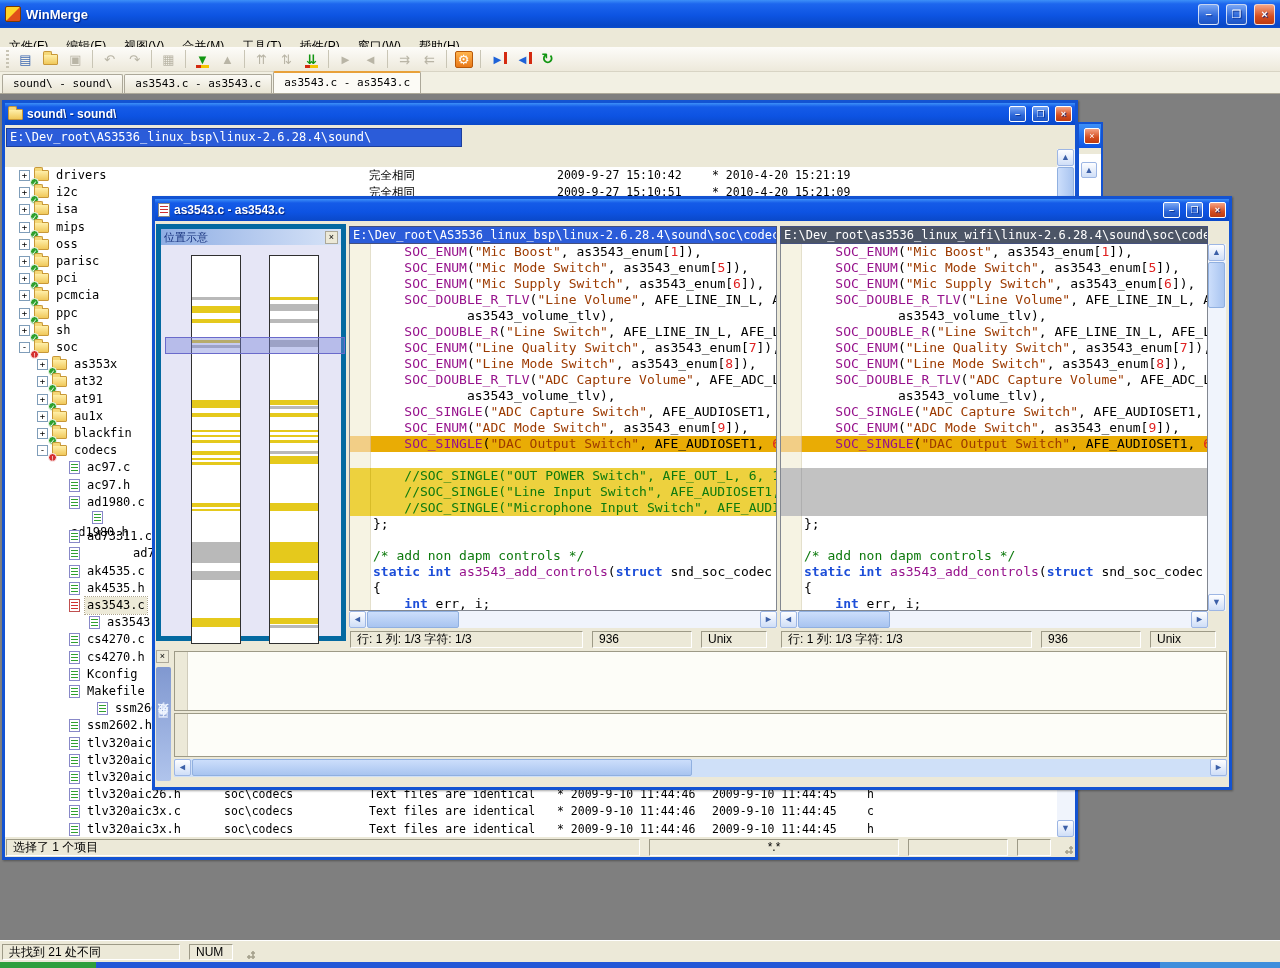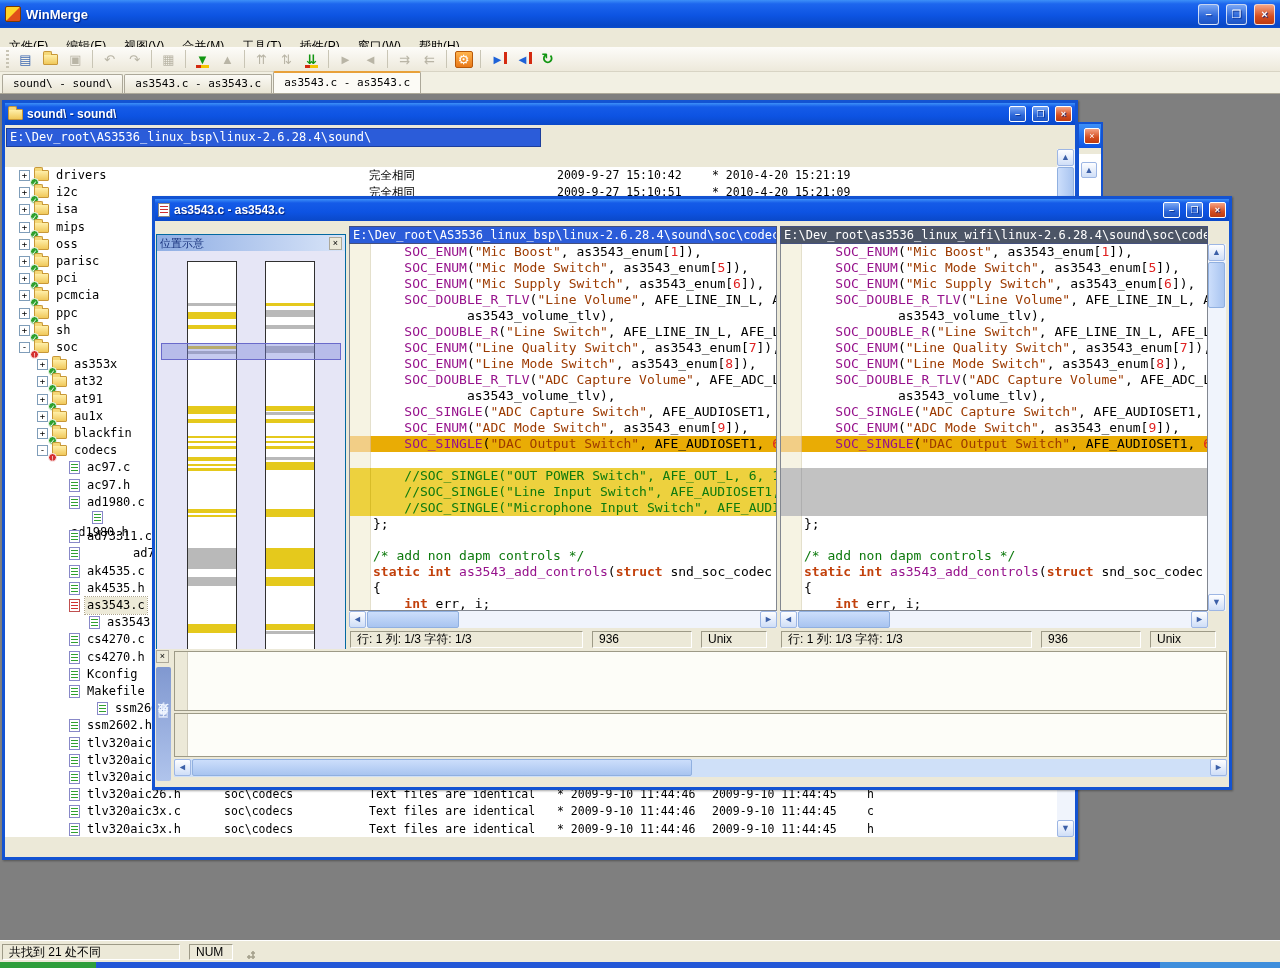--- a/index.html
+++ b/index.html
@@ -56,21 +56,21 @@
  background:linear-gradient(180deg,#7AA7F4,#2B66D9 60%,#1E55C4);color:#fff;font-size:9px;line-height:14px;text-align:center;margin-left:2px}
 .xbtn.close{background:linear-gradient(180deg,#F5A486,#D54E20 60%,#BE3A10)}
 .ti-doc{display:inline-block;width:12px;height:14px;background:#fff;border:1px solid #888;position:relative}
 .ti-doc::before{content:"";position:absolute;left:1px;right:1px;top:2px;height:9px;
  background:repeating-linear-gradient(180deg,#D03030 0 1px,transparent 1px 3px)}
 
 
 #folderwin{left:2px;top:6px;width:1076px;height:760px;z-index:1}
 .fwpath{position:absolute;top:25px;height:19px;background:#2B5CD9;border:1px solid #1C3E9C;color:#fff;
  font:12px/17px "DejaVu Sans Mono",monospace;padding:0 3px;white-space:nowrap;overflow:hidden}
-#fwpathL{left:1px;width:535px}
+#fwpathL{left:1px;width:456px}
 #fwpathR{left:538px;width:532px}
 #fwcols{position:absolute;left:0;top:46px;width:1052px;height:18px;background:linear-gradient(#FFFFFF,#F0EEE1)}
 .fwc{position:absolute;top:0;height:18px;background:linear-gradient(#FFFFFF,#F0EEE1);border-right:1px solid #D8D4C4;
  font-size:12px;line-height:18px;padding-left:6px;white-space:nowrap;overflow:hidden}
 #fwlist{position:absolute;left:0;top:64px;width:1052px;height:670px;background:#fff;overflow:hidden}
 .trow{position:absolute;left:0;width:100%;height:17px;font:12px/17px "DejaVu Sans Mono",monospace;white-space:nowrap}
 .tname{position:absolute;left:0;top:0;height:17px;display:flex;align-items:center}
 .tlabel{padding:0 2px}
 .tlabel.sel{background:#EDEAD8;outline:1px dotted #B0A890}
 .tc{position:absolute;top:0;height:17px;font:11.5px/17px "DejaVu Sans Mono",monospace;overflow:hidden;white-space:nowrap}
@@ -104,21 +104,21 @@
 #sliver{position:absolute;left:1077px;top:28px;width:26px;height:420px;z-index:2;border:2px solid #1353D2;background:#ECE9D8}
 #sliver .st{height:24px;background:linear-gradient(180deg,#3D90F8,#0D53E2);display:flex;align-items:center;justify-content:flex-end;padding:0 1px}
 #sliver .body{position:absolute;left:0;top:30px;right:0;bottom:0;background:#fff}
 #sliver .body .sb-btn{left:2px;top:8px;width:16px;height:16px}
 
 
 #filewin{left:152px;top:102px;width:1080px;height:594px;z-index:3}
 #cwclient{position:absolute;left:0;top:22px;width:1074px;height:566px;background:#ECE9D8;overflow:hidden}
 
 
-#locpane{position:absolute;left:1px;top:13px;width:190px;height:536px;background:#E6E6F6;border:1px solid #0369a1}
+#locpane{position:absolute;left:1px;top:3px;width:190px;height:417px;background:#E6E6F6;border:5px solid #0369a1}
 #locpane .cap{height:16px;background:linear-gradient(90deg,#8FAEE4,#D8E4F8);color:#16307C;font-size:11px;line-height:15px;padding:0 3px;display:flex;align-items:center}
 .capx{margin-left:auto;width:13px;height:13px;background:#ECE9D8;border:1px solid #ACA899;font-size:9px;line-height:11px;text-align:center;color:#000}
 .loc-bar{position:absolute;top:26px;width:50px;height:389px;background:#fff;border:1px solid #303030}
 #locbarL{left:30px}
 #locbarR{left:108px}
 .loc-seg{position:absolute;left:0;right:0}
 .seg-y{background:#E5C91C}
 .seg-g{background:#B9B9B9}
 #locband{position:absolute;left:4px;width:180px;border:1px solid #6A6ACB;background:rgba(118,130,218,.42)}
 
@@ -135,21 +135,21 @@
 .cl{position:relative;height:16px;white-space:pre;font-family:"DejaVu Sans Mono",monospace;font-size:13px;line-height:16px}
 .cl .mg{position:absolute;left:0;top:0;width:21px;height:16px;background:#F6F3E3;border-right:1px solid #E4E0CC}
 .cl .tx{position:absolute;left:23px;top:0;right:0;height:16px;overflow:hidden}
 .cl.sel{background:#E9AC05}.cl.sel .mg{background:#F2CE86;border-right-color:#E0B870}
 .cl.dif{background:#EDD13E}.cl.dif .mg{background:#EDD13E;border-right-color:#D8BC28}
 .cl.gap{background:#C2C2C2}.cl.gap .mg{background:#C2C2C2;border-right-color:#AFAFAF}
 .tok-t{color:#000}
 .tok-f{color:#96128C}
 .tok-s{color:#9C3A00}
 .tok-n{color:#E02020}
-.tok-k{color:#c2410c;font-weight:bold}
+.tok-k{color:#1d4ed8;font-weight:bold}
 .tok-c{color:#0E7A0E}
 
 
 .hs{position:absolute;top:390px;height:17px;background:#F0F4FC}
 #hsL{left:194px;width:428px}
 #hsR{left:625px;width:428px}
 
 #vsR{position:absolute;left:1053px;top:23px;width:18px;height:367px;background:#F0F4FC}
 
 
@@ -567,20 +567,27 @@
           <span class="tc" style="left: 364px; width: 180px;">Text files are identical</span>
           <span class="tc" style="left: 552px; width: 147px;">* 2009-9-10 11:44:46</span>
           <span class="tc" style="left: 707px; width: 147px;">2009-9-10 11:44:45</span>
           <span class="tc" style="left: 862px; width: 62px;">h</span>
         </div>
       </div>
     <div id="fwvs">
       <span class="sb-btn" style="left:0;top:0">▲</span>
       <span class="sb-thumb" style="left:0;top:18px;width:17px;height:60px"></span>
       <span class="sb-btn" style="left:0;bottom:0">▼</span>
+    </div>
+    <div id="fwstatus">
+      <span class="sc" style="flex:1">选择了 1 个项目</span>
+      <span class="sc" style="width:250px;text-align:center">*.*</span>
+      <span class="sc" style="width:100px"></span>
+      <span class="sc" style="width:34px"></span>
+      <span class="grip"></span>
     </div>
   </div>
 
   <div id="sliver">
     <div class="st">
       <span class="xbtn close" style="width:16px">×</span>
     </div>
     <div class="body">
       <span class="sb-btn">▲</span>
     </div>

